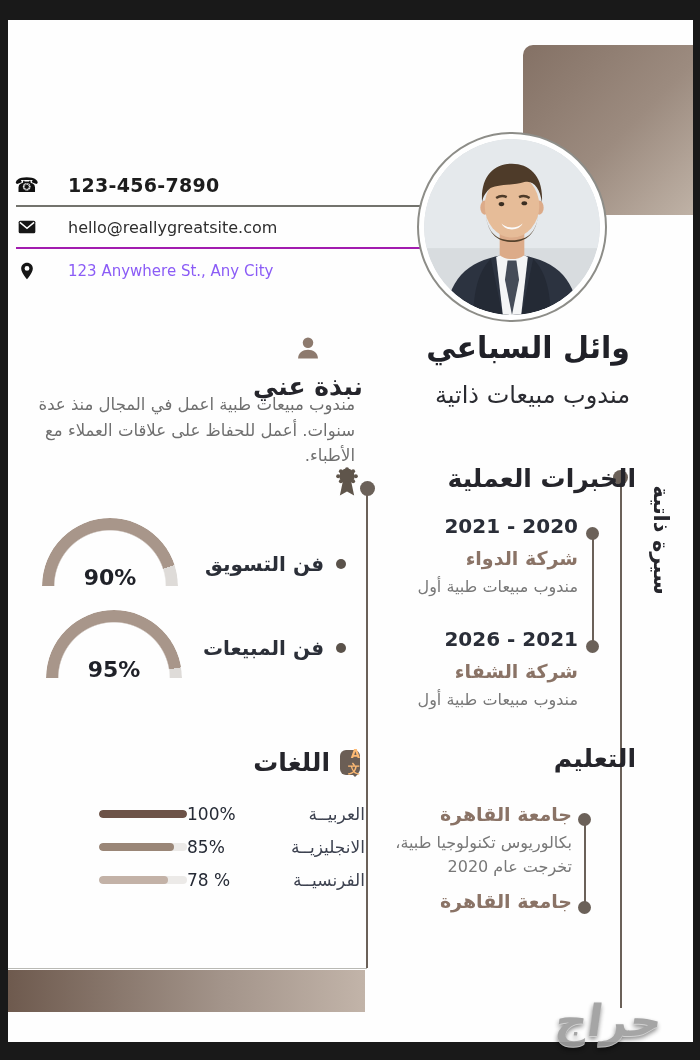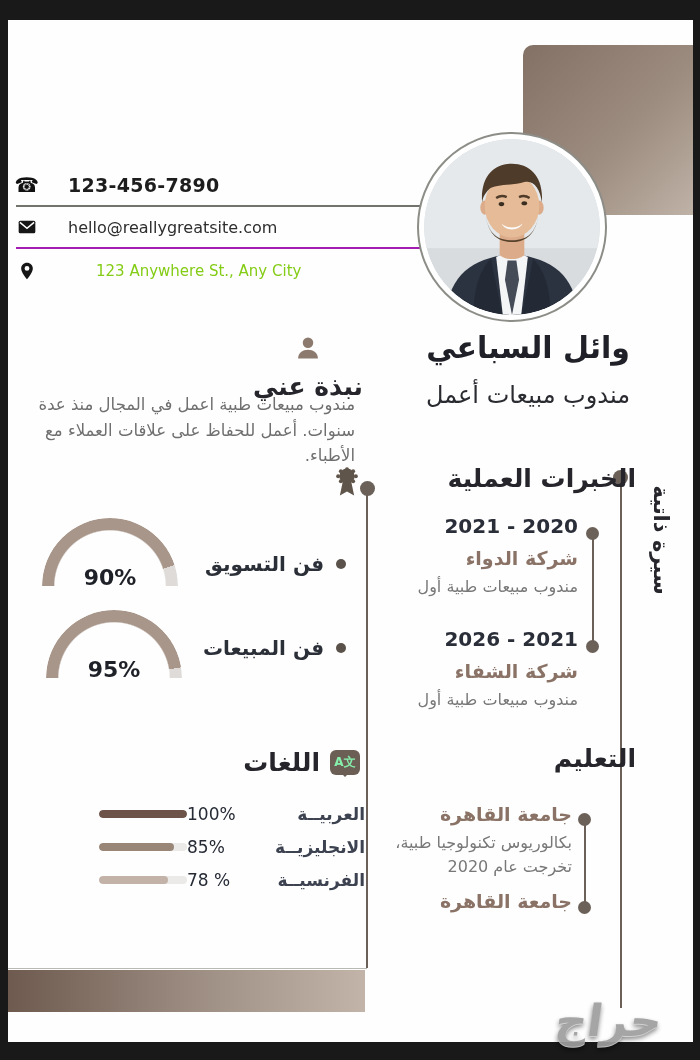--- a/index.html
+++ b/index.html
@@ -29,21 +29,21 @@
   .contact-row{
     position:absolute;left:16px;height:40px;display:flex;align-items:center;z-index:3;
     color:#1d1d1d;
   }
   .contact-row .c-icon{width:22px;height:22px;margin-left:0;margin-right:30px;display:flex;align-items:center;justify-content:center;}
   .row-phone{top:165px;width:414px;border-bottom:2px solid #73736d;}
   .row-email{top:207px;width:414px;border-bottom:2px solid #a21caf;}
   .row-address{top:251px;width:414px;}
   .phone-text{font-weight:bold;font-size:19px;letter-spacing:.3px;}
   .email-text{font-size:16px;color:#2e2e2e;}
-  .address-text{font-size:15px;color:#84cc16;margin-left:28px;}
+  .address-text{font-size:15px;color:#8b5cf6;}
   .glyph-icon{font-size:20px;line-height:1;color:#111;}
   
   .name{position:absolute;right:70px;top:330px;font-size:30px;font-weight:bold;color:#202128;direction:rtl;z-index:3;}
   .job-title{position:absolute;right:70px;top:381px;font-size:24px;color:#2a2b31;direction:rtl;z-index:3;}
   
   .sec-heading{
     position:absolute;display:flex;direction:rtl;align-items:center;gap:10px;z-index:3;
     font-size:25px;font-weight:bold;color:#25252b;
   }
   .h-about{right:337px;top:334px;flex-direction:column;}
@@ -77,27 +77,27 @@
     font-size:22px;font-weight:bold;color:#1f2128;direction:ltr;
   }
   .skill-row{position:absolute;display:flex;direction:rtl;align-items:center;gap:12px;z-index:3;
     font-size:20px;font-weight:600;color:#2b2f38;}
   .skill-row-1{right:354px;top:552px;}
   .skill-row-2{right:354px;top:636px;}
   .bullet-dot{width:10px;height:10px;border-radius:50%;background:#5a524a;flex:none;}
   
   .langs{position:absolute;left:20px;top:800px;width:345px;z-index:3;direction:rtl;}
   .lang-row{display:flex;direction:rtl;align-items:center;height:27px;margin-bottom:6px;}
-  .lang-label{width:118px;text-align:right;font-size:17px;color:#3d4250;font-weight:700;}
+  .lang-label{width:118px;text-align:right;font-size:17px;color:#3d4250;font-weight:400;}
   .lang-pct{width:60px;font-size:17px;color:#262b36;direction:ltr;font-weight:500;}
   .bar-track{width:88px;height:8px;background:#eceae8;border-radius:4px;direction:ltr;overflow:hidden;}
   .bar-fill{height:100%;border-radius:4px;}
   .translate-icon{
-    position:relative;width:30px;height:25px;background:#6b5e55;border-radius:6px;flex:none;
-    display:flex;align-items:center;justify-content:center;color:#86efac;
+    position:relative;width:20px;height:25px;background:#6b5e55;border-radius:6px;flex:none;
+    display:flex;align-items:center;justify-content:center;color:#fdba74;
     font-size:12px;font-weight:bold;
   }
   .translate-icon:after{
     content:"";position:absolute;bottom:-5px;left:12px;border:3px solid transparent;border-top-color:#6b5e55;
   }
   
   .entry{position:absolute;direction:rtl;text-align:right;z-index:3;}
   .xp-1{right:122px;top:514px;width:230px;}
   .xp-2{right:122px;top:627px;width:230px;}
   .edu-1{right:128px;top:803px;width:215px;}
@@ -185,21 +185,21 @@
 <div class="contact-row row-address">
   <span class="c-icon">
     <svg class="icon-svg" width="20" height="20" viewBox="0 0 24 24">
         <path d="M12 2 C8.1 2 5 5.1 5 9 c0 5 7 13 7 13 s7-8 7-13 c0-3.9-3.1-7-7-7 Z M12 11.8 a2.9 2.9 0 1 1 0-5.8 a2.9 2.9 0 0 1 0 5.8 Z" fill="#161616" fill-rule="evenodd"></path>
       </svg>
   </span>
   <span class="address-text">123 Anywhere St., Any City</span>
 </div>
 
 <div class="name">وائل السباعي</div>
-<div class="job-title">مندوب مبيعات أعمل</div>
+<div class="job-title">مندوب مبيعات ذاتية</div>
 
 <div class="sec-heading h-about">
   <span>
     <svg class="icon-svg" width="28" height="28" viewBox="0 0 24 24" fill="#8d7a6e">
         <circle cx="12" cy="7.5" r="4.5"></circle>
         <path d="M3.5 21 c0-5 4-7.5 8.5-7.5 s8.5 2.5 8.5 7.5 Z"></path>
       </svg>
   </span>
   <span>نبذة عني</span>
 </div>

